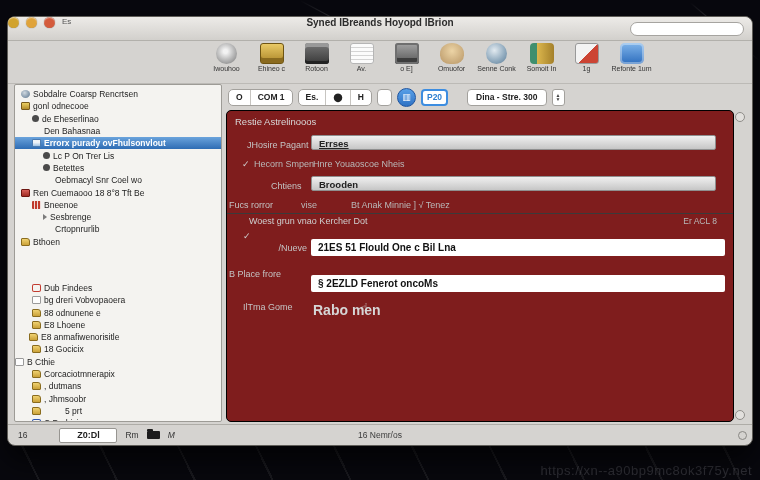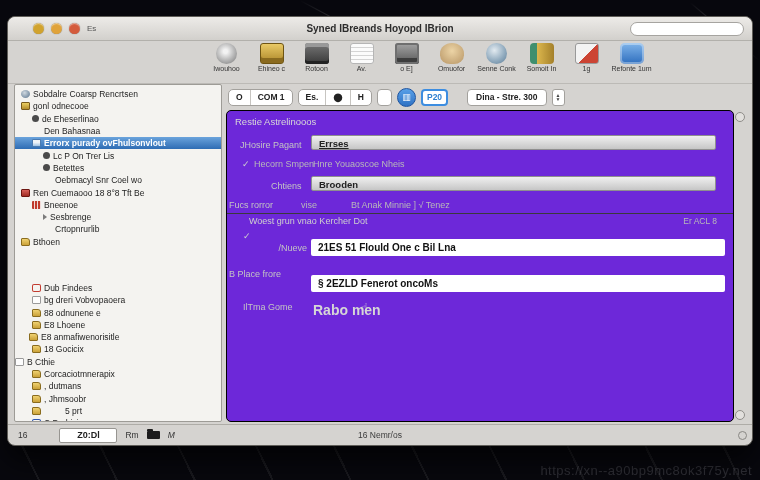--- a/index.html
+++ b/index.html
@@ -17,22 +17,22 @@
   }
   .watermark{position:absolute;right:8px;bottom:2px;font-size:13px;color:rgba(205,205,215,.20);letter-spacing:.5px}
 
   
   .window{
     position:absolute;left:7px;top:16px;width:746px;height:430px;
     background:#d5d3d0;border:1px solid #5f5d58;border-radius:8px;
     box-shadow:0 14px 30px rgba(0,0,0,.75), inset 0 1px 0 rgba(255,255,255,.5);
     box-sizing:border-box;display:flex;flex-direction:column;
   }
-  .titlebar{height:23px;flex:none;position:relative;display:flex;align-items:center;
-    background:linear-gradient(#edebe8,#d2d0cc);border-bottom:1px solid #b2b0ab;border-radius:8px 8px 0 0;padding:0 25px}
+  .titlebar{height:23px;flex:none;position:relative;display:flex;align-items:flex-start;
+    background:linear-gradient(#edebe8,#d2d0cc);border-bottom:1px solid #b2b0ab;border-radius:8px 8px 0 0;padding:0 0}
   .traffic{display:flex;gap:7px;align-items:center}
   .tl{width:11px;height:11px;border-radius:50%;box-shadow:inset 0 1px 1px rgba(255,255,255,.5), 0 0 1px rgba(0,0,0,.5)}
   .tl.red{background:#d1a32e}
   .tl.yel{background:#e0a33a}
   .tl.grn{background:#d45b3c}
   .tb-note{font-size:8px;color:#555;margin-left:7px}
   .win-title{position:absolute;left:0;right:0;text-align:center;font-size:10px;font-weight:bold;color:#2c2c2c;pointer-events:none}
   .tb-search{position:absolute;right:8px;top:5px;width:100px;height:12px;border:1px solid #a6a4a0;border-radius:7px;background:#fff;outline:none;font-size:9px;padding:0 6px}
 
   
@@ -77,21 +77,21 @@
   .seg{display:flex;background:#fff;border:1px solid #a3a19d;border-radius:5px;overflow:hidden;height:15px;align-items:stretch}
   .seg span{font-size:8.5px;color:#222;font-weight:bold;display:flex;align-items:center;padding:0 7px;border-right:1px solid #c7c5c1;cursor:default}
   .seg span:last-child{border-right:none}
   .mini-btn{width:13px;height:15px;background:#fff;border:1px solid #a3a19d;border-radius:4px}
   .blue-circle{width:17px;height:17px;border-radius:50%;background:linear-gradient(#58a0e8,#2f72c4);display:flex;align-items:center;justify-content:center;color:#fff;font-size:9px;border:1px solid #1d54a0;cursor:default}
   .pill-blue{height:13px;background:#fff;border:2px solid #3d8de0;border-radius:4px;color:#2f7fd0;font-weight:bold;font-size:8.5px;display:flex;align-items:center;padding:0 4px;cursor:default}
   .dropdown{height:15px;background:#fff;border:1px solid #a3a19d;border-radius:4px;font-size:8.5px;font-weight:bold;color:#222;display:flex;align-items:center;padding:0 8px;margin-left:14px;cursor:default}
   .stepper{width:11px;height:15px;background:#fff;border:1px solid #a3a19d;border-radius:3px;display:flex;flex-direction:column;align-items:center;justify-content:center;font-size:5px;line-height:4px;color:#444;cursor:default}
 
   
-  .mainpanel{flex:1;background:#6d28d9;border:1px solid #000;border-radius:5px;margin:0 12px 2px 0;position:relative;min-height:0}
+  .mainpanel{flex:1;background:#7f1d1d;border:1px solid #000;border-radius:5px;margin:0 12px 2px 0;position:relative;min-height:0}
   .mp-header{position:absolute;top:5px;left:8px;font-size:9.5px;color:#d8d8d8}
   .lbl{position:absolute;font-size:9px;color:#c4c4c4;white-space:nowrap}
   .inp-gray{position:absolute;left:84px;width:405px;height:15px;background:linear-gradient(#f0f0f0,#c6c6c6);border-radius:2px;font-size:9.5px;font-weight:bold;color:#222;line-height:15px;padding:0 7px;box-sizing:border-box;border:1px solid #8f8f8f;cursor:text}
   .inp-gray.u{text-decoration:underline}
   .inp-white{position:absolute;left:84px;width:414px;height:17px;background:#fff;border-radius:2px;font-size:10px;font-weight:bold;color:#111;line-height:17px;padding:0 7px;box-sizing:border-box;cursor:text}
   .mp-check{position:absolute;font-size:9px;color:#d0d0d0}
   .mp-note{position:absolute;font-size:9px;color:#b9b9b9;white-space:nowrap}
   .divider{position:absolute;top:102px;left:0;right:0;border-top:1px solid #3a3a3a}
   .sec2-right{position:absolute;top:105px;right:16px;font-size:8.5px;color:#b9b9b9}
   .dd-value{position:absolute;font-size:14px;color:#d6d6d6;font-weight:bold;white-space:nowrap;cursor:default}
@@ -299,21 +299,21 @@
         <div class="dropdown">Dina - Stre. 300</div>
         <div class="stepper">
           <span>▲</span>
           <span>▼</span>
         </div>
       </div>
 
       <div class="mainpanel">
         <div class="mp-header">Restie Astrelinooos</div>
 
-        <div class="lbl" style="top:29px;left:13px">JHosire Pagant</div>
+        <div class="lbl" style="top:29px;left:20px">JHosire Pagant</div>
         <div class="inp-gray u" style="top:24px">Errses</div>
 
         <div class="mp-check" style="top:48px;left:15px">✓</div>
         <div class="mp-note" style="top:48px;left:27px">Hecorn Smpen</div>
         <div class="mp-note" style="top:48px;left:86px">Hnre Youaoscoe Nheis</div>
 
         <div class="lbl" style="top:70px;left:44px">Chtiens</div>
         <div class="inp-gray" style="top:65px">Brooden</div>
 
         <div class="lbl" style="top:89px;left:2px">Fucs rorror</div>

